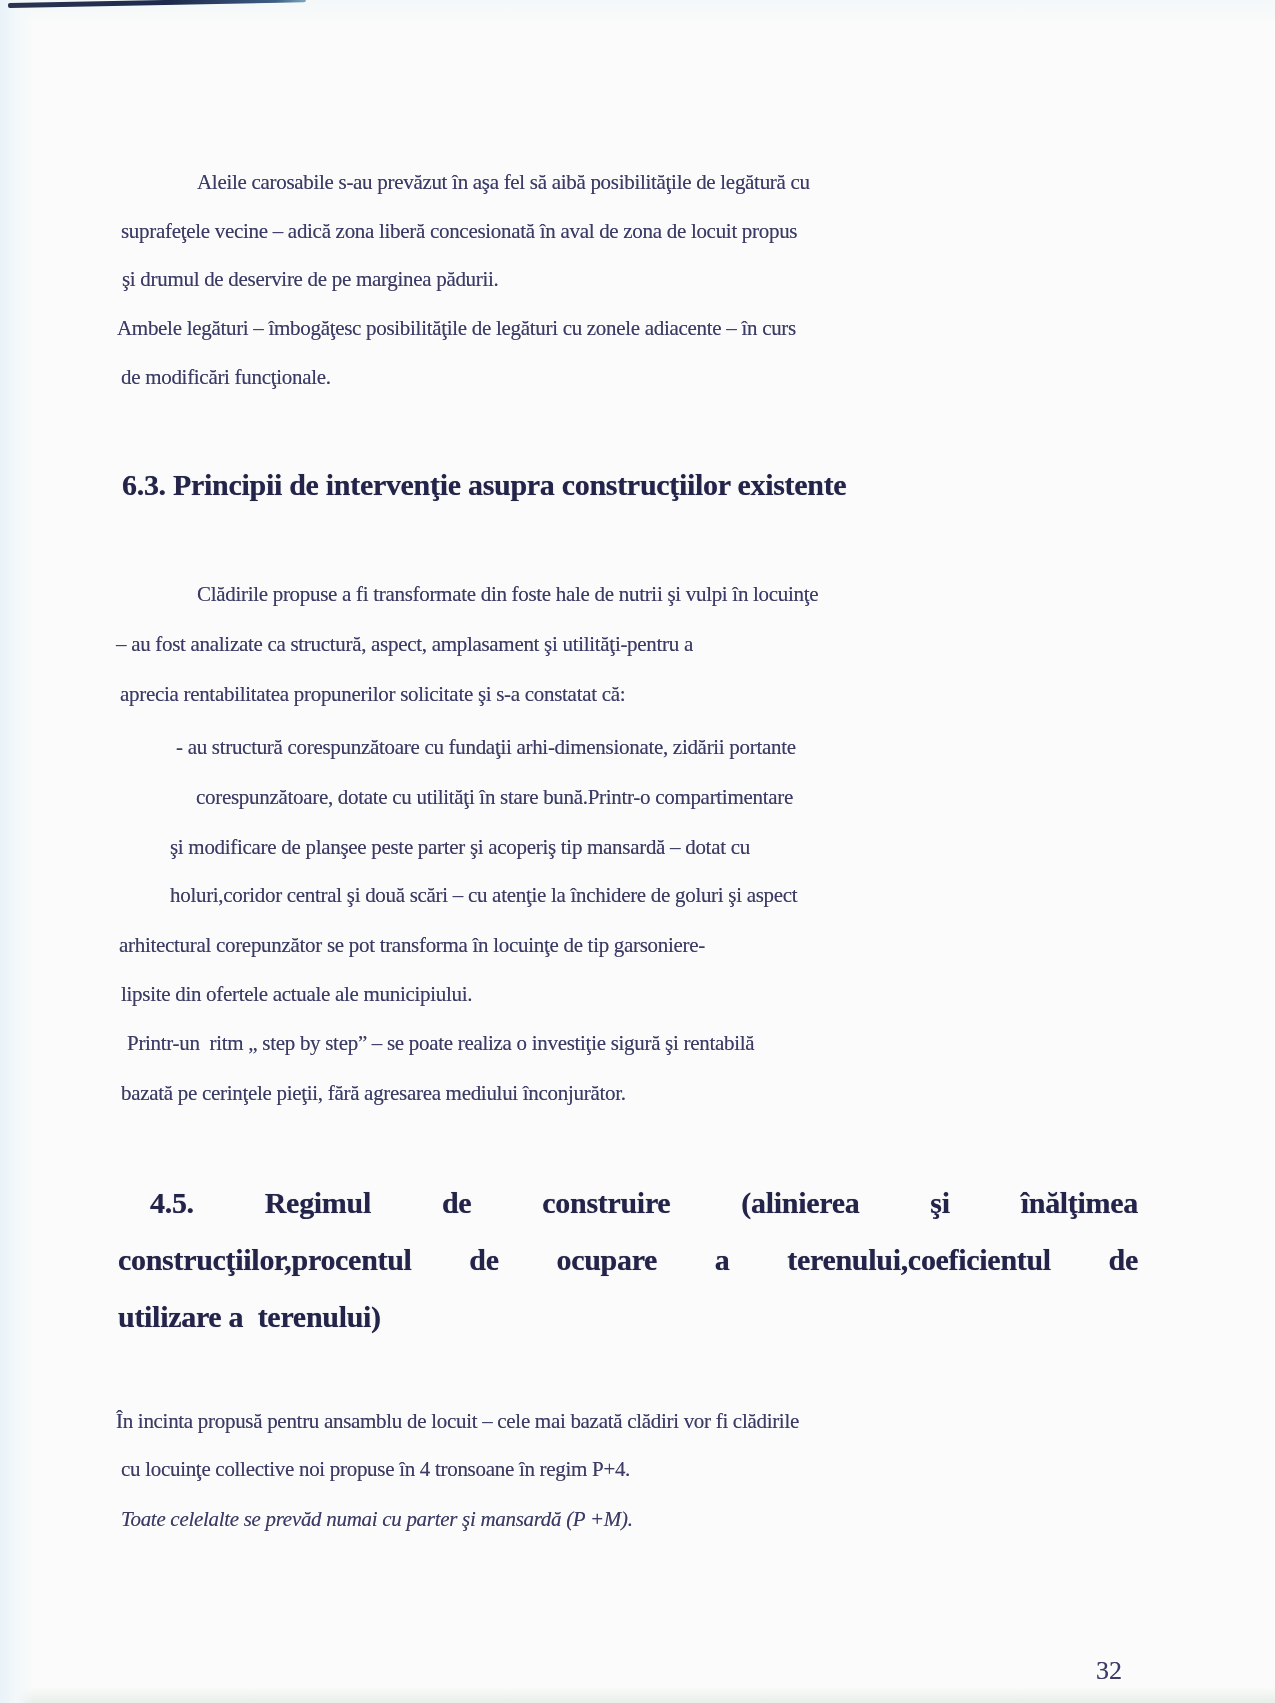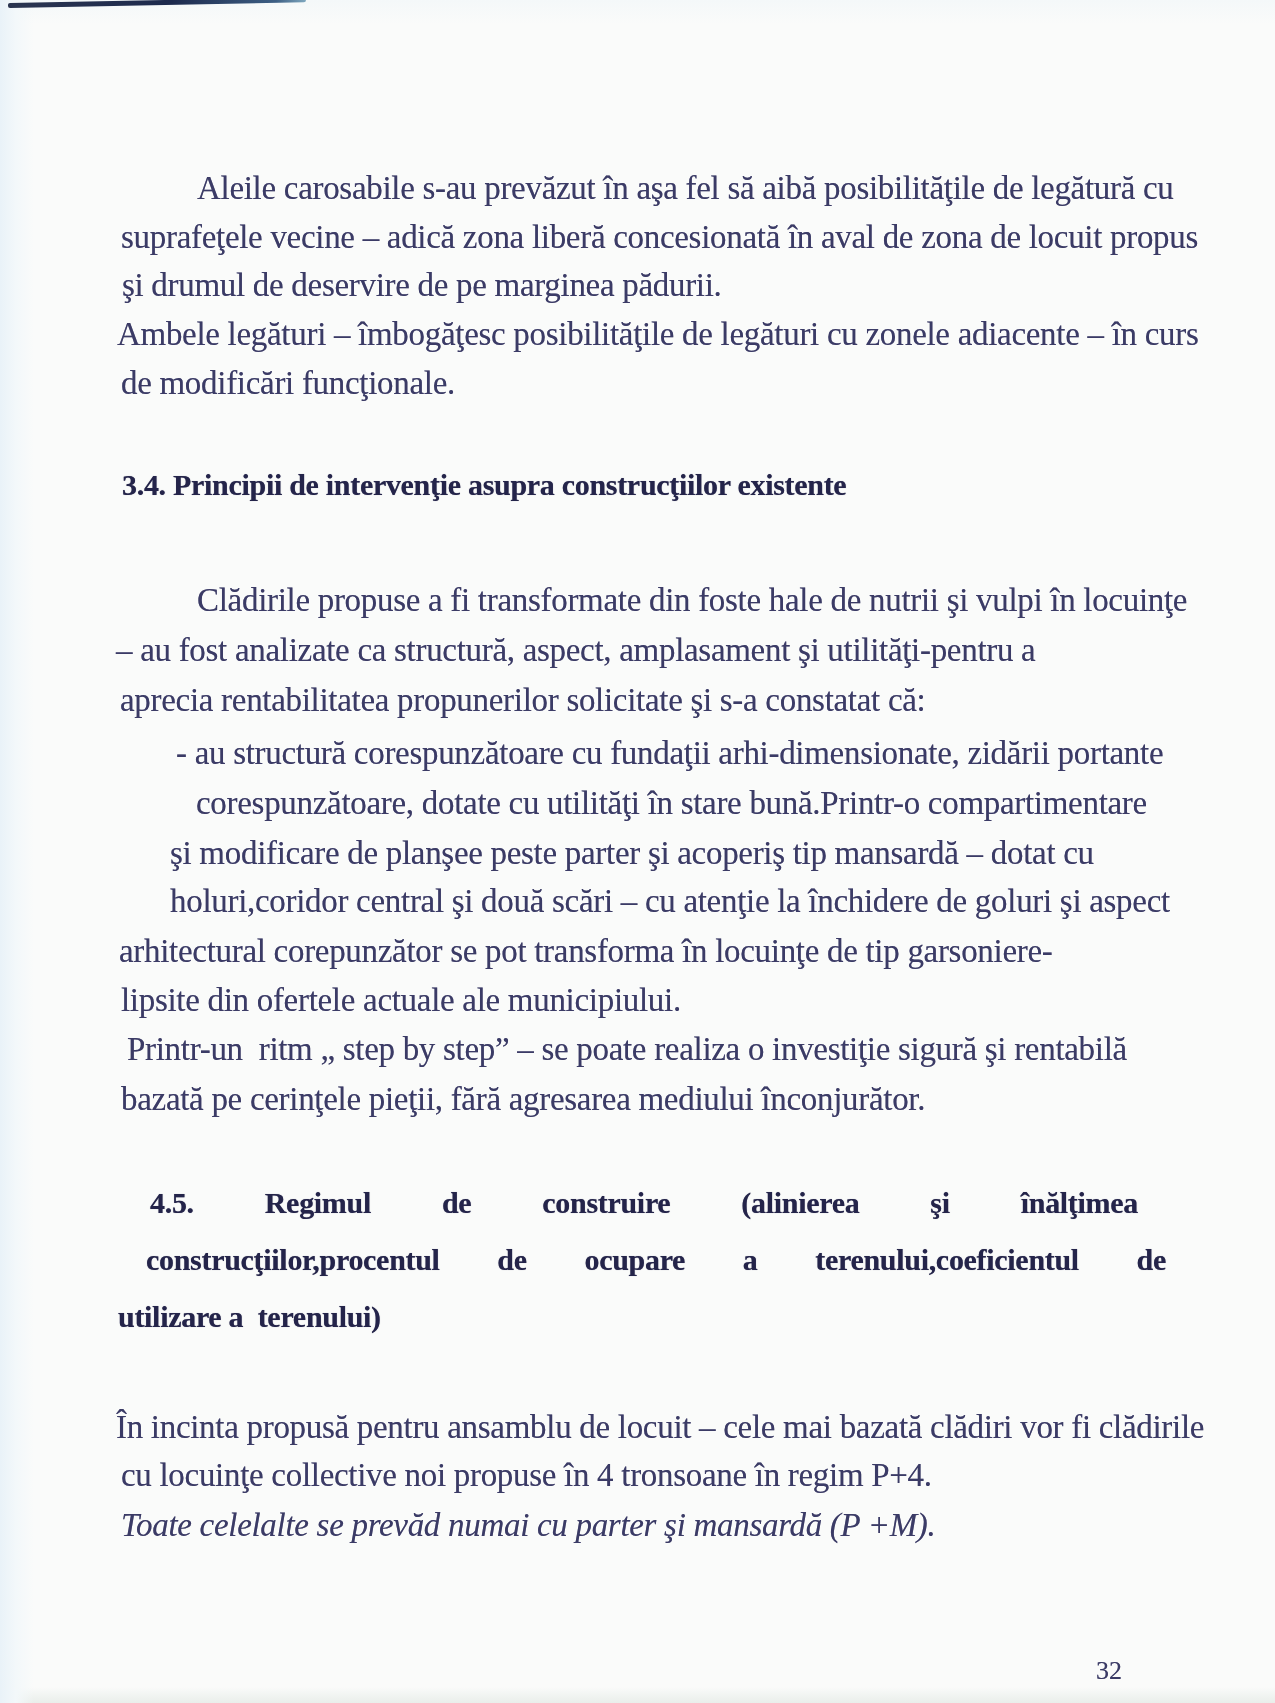--- a/index.html
+++ b/index.html
@@ -27,21 +27,21 @@
     top: 3px;
     width: 298px;
     height: 5px;
     background: linear-gradient(90deg, #2b3550 0%, #1d2a4d 55%, #3d5f84 90%, #7fa8bf 100%);
     transform: rotate(-1.1deg);
     transform-origin: left center;
     border-radius: 2px;
   }
   .ln {
     position: absolute;
-    font-size: 33px;
+    font-size: 21px;
     letter-spacing: -0.3px;
     line-height: 1.15;
     white-space: pre;
     color: #3b3b66;
     text-shadow: 0 0 0.6px rgba(59,59,102,0.55);
   }
   .hd {
     font-weight: bold;
     font-size: 30px;
     color: #24244a;
@@ -63,36 +63,36 @@
 <div class="page">
 
   <div class="artifact-top"></div>
 
   <div class="ln" style="top:170px; left:197px;">Aleile carosabile s-au prevăzut în aşa fel să aibă posibilităţile de legătură cu</div>
   <div class="ln" style="top:219px; left:121px;">suprafeţele vecine – adică zona liberă concesionată în aval de zona de locuit propus</div>
   <div class="ln" style="top:267px; left:122px;">şi drumul de deservire de pe marginea pădurii.</div>
   <div class="ln" style="top:316px; left:117px;">Ambele legături – îmbogăţesc posibilităţile de legături cu zonele adiacente – în curs</div>
   <div class="ln" style="top:365px; left:121px;">de modificări funcţionale.</div>
 
-  <div class="ln hd" style="top:468px; left:122px;">3.4. Principii de intervenţie asupra construcţiilor existente</div>
+  <div class="ln hd" style="top:468px; left:122px;">6.3. Principii de intervenţie asupra construcţiilor existente</div>
 
   <div class="ln" style="top:582px; left:197px;">Clădirile propuse a fi transformate din foste hale de nutrii şi vulpi în locuinţe</div>
   <div class="ln" style="top:682px; left:120px;">aprecia rentabilitatea propunerilor solicitate şi s-a constatat că:</div>
   <div class="ln" style="top:632px; left:116px;">– au fost analizate ca structură, aspect, amplasament şi utilităţi-pentru a</div>
   <div class="ln" style="top:735px; left:176px;">- au structură corespunzătoare cu fundaţii arhi-dimensionate, zidării portante</div>
   <div class="ln" style="top:785px; left:196px;">corespunzătoare, dotate cu utilităţi în stare bună.Printr-o compartimentare</div>
   <div class="ln" style="top:835px; left:170px;">şi modificare de planşee peste parter şi acoperiş tip mansardă – dotat cu</div>
   <div class="ln" style="top:883px; left:170px;">holuri,coridor central şi două scări – cu atenţie la închidere de goluri şi aspect</div>
   <div class="ln" style="top:933px; left:119px;">arhitectural corepunzător se pot transforma în locuinţe de tip garsoniere-</div>
   <div class="ln" style="top:982px; left:121px;">lipsite din ofertele actuale ale municipiului.</div>
   <div class="ln" style="top:1031px; left:127px;">Printr-un  ritm „ step by step” – se poate realiza o investiţie sigură şi rentabilă</div>
   <div class="ln" style="top:1081px; left:121px;">bazată pe cerinţele pieţii, fără agresarea mediului înconjurător.</div>
 
   <div class="ln hd just" style="top:1186px; left:150px; width:988px;">4.5. Regimul de construire (alinierea şi înălţimea</div>
-  <div class="ln hd just" style="top:1243px; left:118px; width:1020px;margin-left:28px;">construcţiilor,procentul de ocupare a terenului,coeficientul de</div>
+  <div class="ln hd just" style="top:1243px; left:118px; width:1020px;">construcţiilor,procentul de ocupare a terenului,coeficientul de</div>
   <div class="ln hd" style="top:1300px; left:118px;">utilizare a  terenului)</div>
 
   <div class="ln" style="top:1409px; left:116px;">În incinta propusă pentru ansamblu de locuit – cele mai bazată clădiri vor fi clădirile</div>
   <div class="ln" style="top:1457px; left:121px;">cu locuinţe collective noi propuse în 4 tronsoane în regim P+4.</div>
   <div class="ln" style="top:1507px; left:121px;font-style:italic;">Toate celelalte se prevăd numai cu parter şi mansardă (P +M).</div>
 
   <div class="ln pgnum" style="top:1656px; left:1096px;">32</div>
 
 </div>
 

